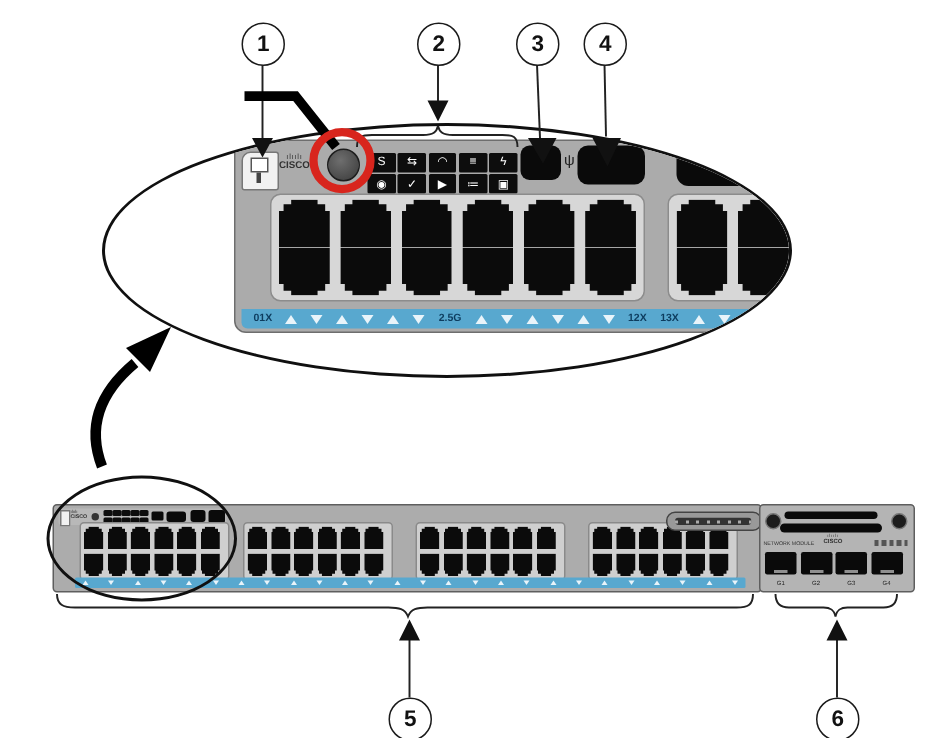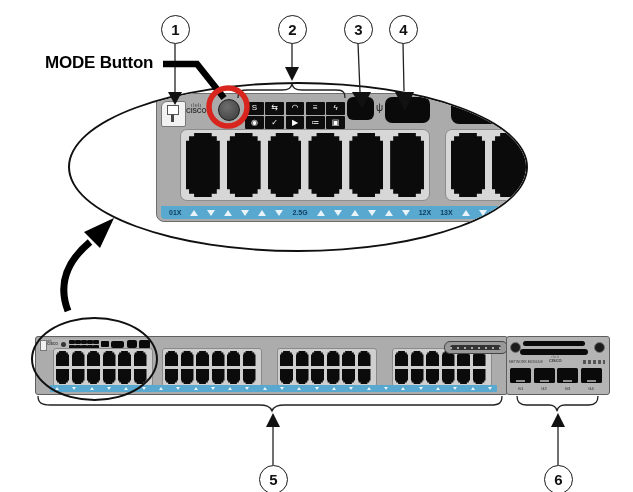--- a/index.html
+++ b/index.html
@@ -254,21 +254,20 @@
   <div class="callout" style="left:389px;top:15px;">
     <span>4</span>
     </div>
   <div class="callout" style="left:259px;top:465px;">
     <span>5</span>
     </div>
   <div class="callout" style="left:544px;top:465px;">
     <span>6</span>
     </div>
 
-  <div id="mode-label">MODE Button</div>
 
   <div id="switch-body">
     <div id="mini-panel">
       <div id="mini-beacon"></div>
       <div id="mini-brand">
         <span class="bars">ılıılı</span>
         <span class="name">CISCO</span>
       </div>
       <div id="mini-mode"></div>
       <div id="mini-led-grid">

